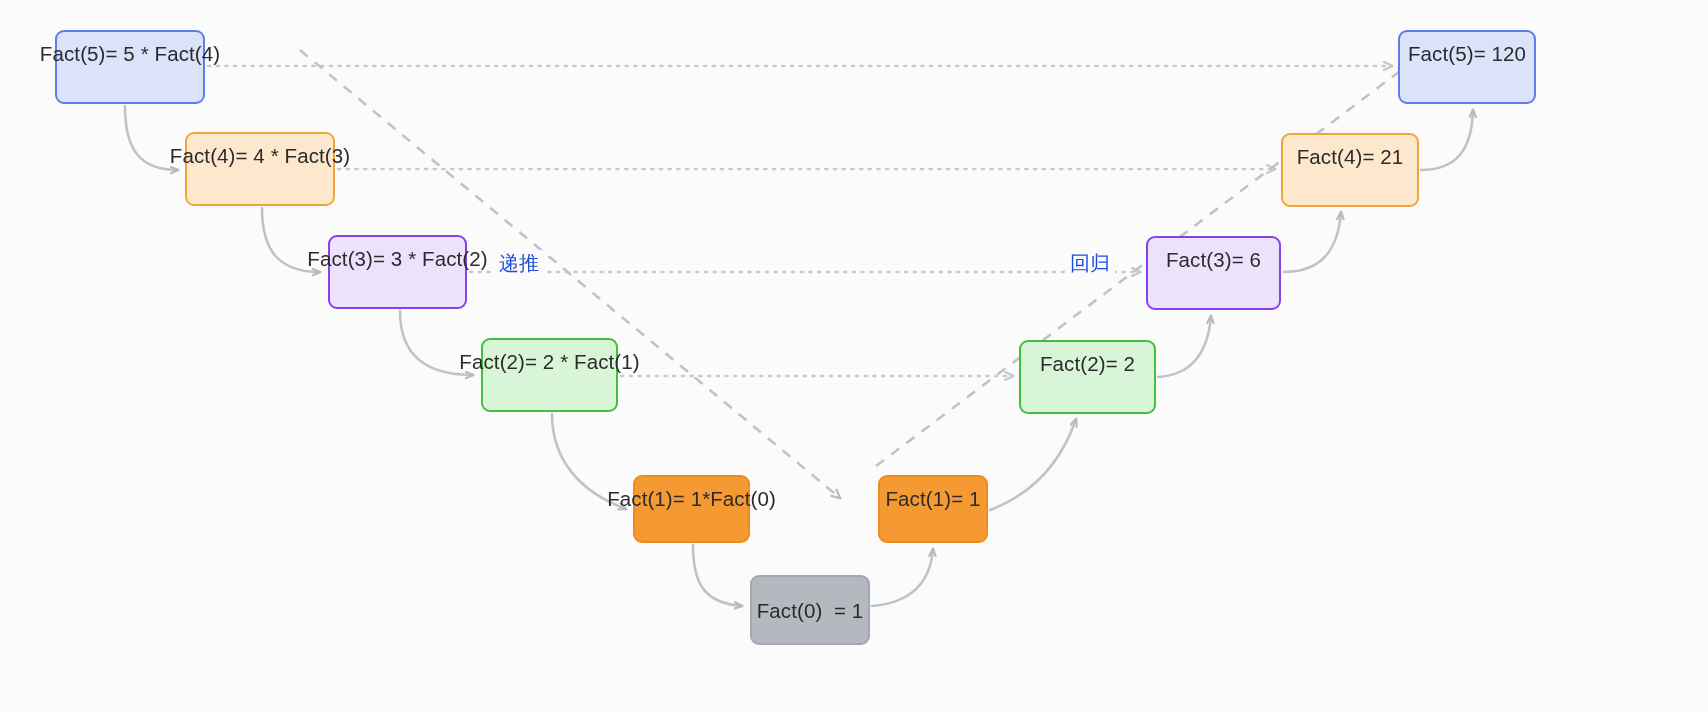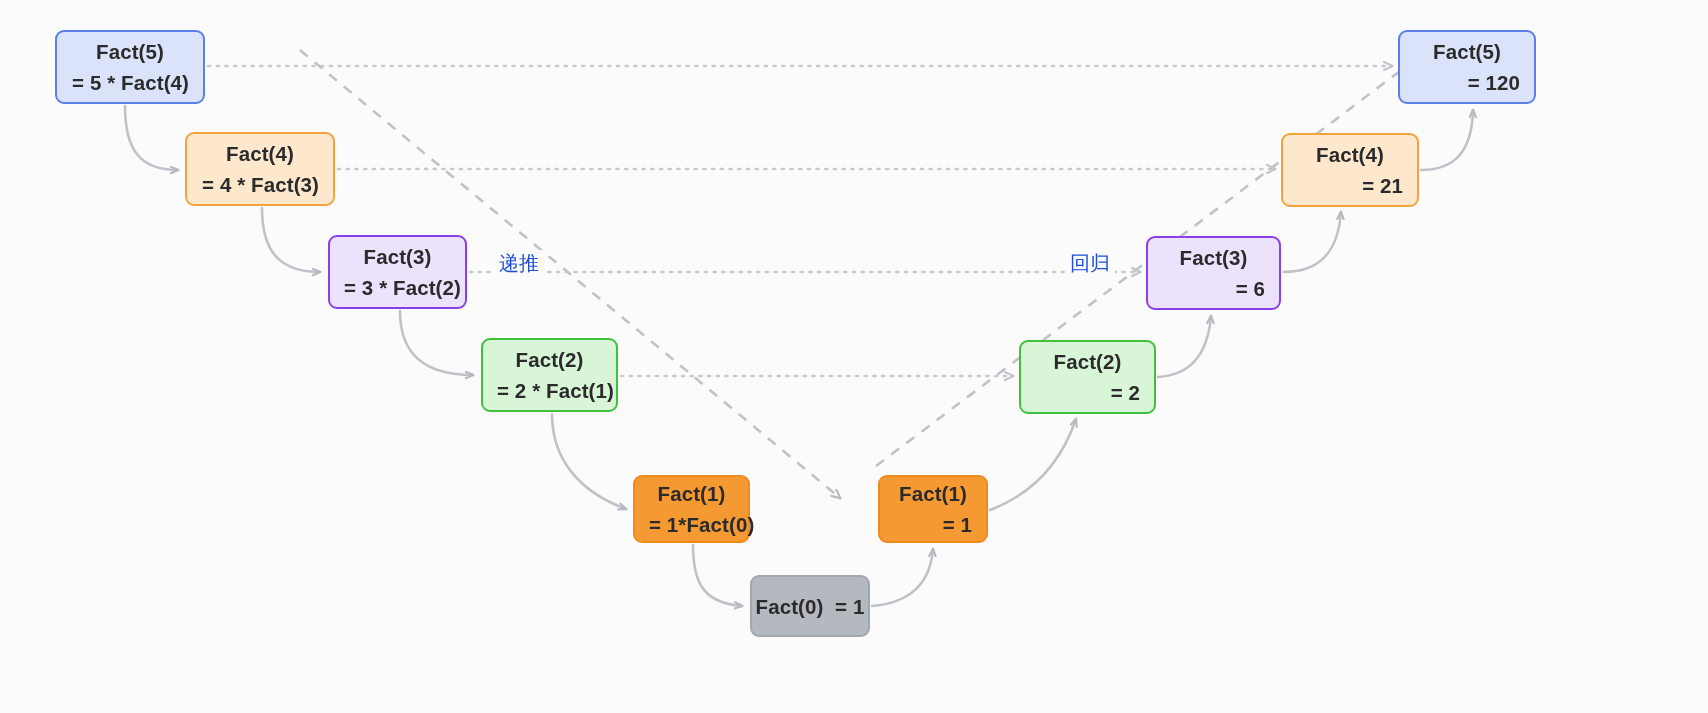--- a/index.html
+++ b/index.html
@@ -24,25 +24,24 @@
     width: 1708px;
     height: 713px;
   }
   .node {
     position: absolute;
     box-sizing: border-box;
     border-radius: 9px;
     border-width: 2.5px;
     border-style: solid;
     display: flex;
-    flex-direction: column;
+    flex-direction: row;
     justify-content: center;
     padding: 6px 14px 6px 14px;
     z-index: 5;
-    font-weight: bold;
   }
   .node .ln {
     font-size: 20.5px;
     line-height: 31px;
     color: #2b2b2b;
     white-space: pre;
     letter-spacing: 0.1px;
   }
   .node .ln.top {
     text-align: center;
@@ -134,21 +133,21 @@
         <div class="ln bot">= 3 * Fact(2)</div>
       </div>
       <div class="node" style="left: 481px; top: 338px; width: 137px; height: 74px; background: rgb(217, 245, 215); border-color: rgb(63, 193, 59);">
         <div class="ln top">Fact(2)</div>
         <div class="ln bot">= 2 * Fact(1)</div>
       </div>
       <div class="node" style="left: 633px; top: 475px; width: 117px; height: 68px; background: rgb(245, 154, 51); border-color: rgb(239, 139, 28);">
         <div class="ln top">Fact(1)</div>
         <div class="ln bot">= 1*Fact(0)</div>
       </div>
-      <div class="node single" style="left: 750px; top: 575px; width: 120px; height: 62px; background: rgb(180, 184, 191); border-color: rgb(163, 167, 174);">
+      <div class="node single" style="left: 750px; top: 575px; width: 120px; height: 70px; background: rgb(180, 184, 191); border-color: rgb(163, 167, 174);">
         <div class="ln top">Fact(0)  = 1</div>
       </div>
       <div class="node" style="left: 878px; top: 475px; width: 110px; height: 68px; background: rgb(245, 154, 51); border-color: rgb(239, 139, 28);">
         <div class="ln top">Fact(1)</div>
         <div class="ln bot">= 1</div>
       </div>
       <div class="node" style="left: 1019px; top: 340px; width: 137px; height: 74px; background: rgb(217, 245, 215); border-color: rgb(63, 193, 59);">
         <div class="ln top">Fact(2)</div>
         <div class="ln bot">= 2</div>
       </div>

